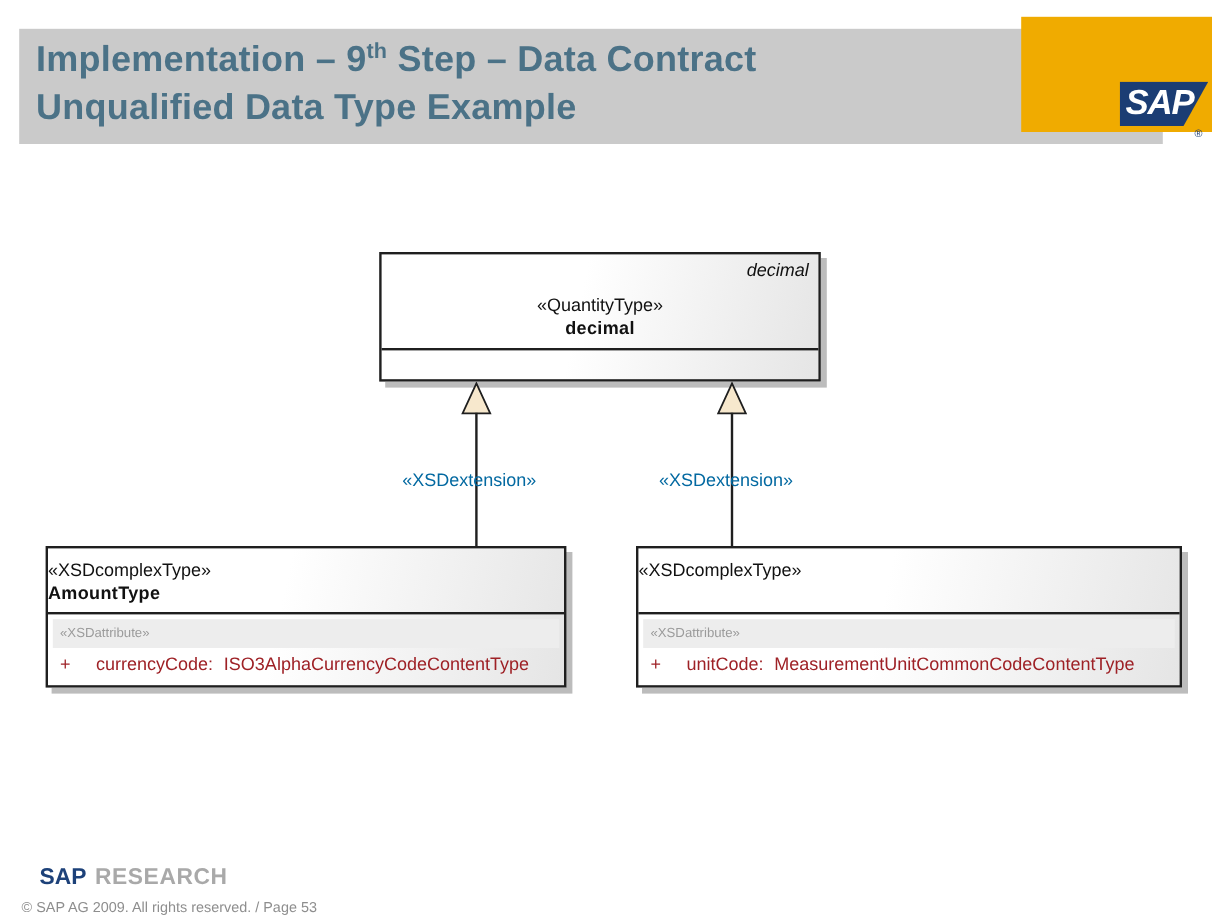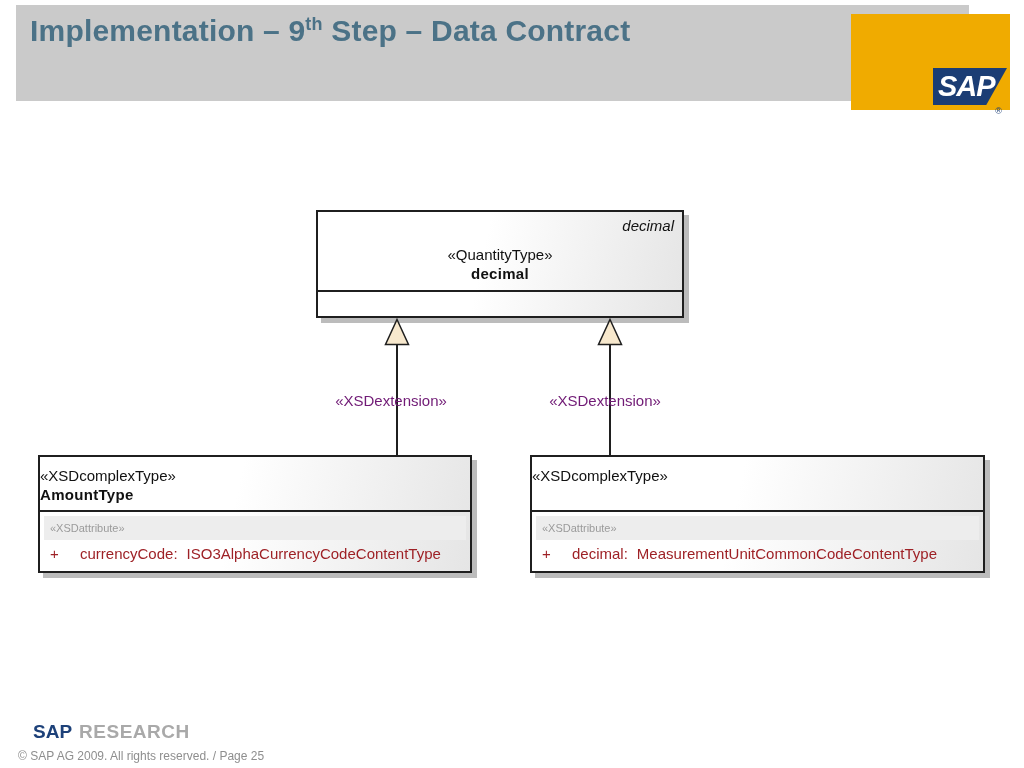--- a/index.html
+++ b/index.html
@@ -4,21 +4,21 @@
 <style>
   * { margin:0; padding:0; box-sizing:border-box; }
   html,body { background:#ffffff; }
   .slide {
     position:relative; width:1024px; height:768px; background:#ffffff;
     font-family:"Liberation Sans", sans-serif; overflow:hidden;
   }
 
   
   .titlebar {
-    position:absolute; left:16px; top:5px; width:953px; height:96px;
+    position:absolute; left:16px; top:24px; width:953px; height:96px;
     background:#cacaca;
   }
   .title-text {
     padding:6px 0 0 14px; font-weight:bold; font-size:30px; line-height:40px;
     color:#4b7287; letter-spacing:0.2px;
   }
   .title-text sup { font-size:18px; line-height:0; }
 
   .logo-block {
     position:absolute; left:851px; top:14px; width:159px; height:96px;
@@ -69,40 +69,41 @@
 
   
   .edge-line { position:absolute; width:2px; background:#1f1f1f; }
   .line-left  { left:396px; top:344px; height:111px; }
   .line-right { left:609px; top:344px; height:111px; }
   .tri { position:absolute; width:26px; height:28px; }
   .tri-left  { left:384px; top:318px; }
   .tri-right { left:597px; top:318px; }
   .tri polygon { fill:#f7e8cd; stroke:#1f1f1f; stroke-width:1.5; }
   .edge-label {
-    position:absolute; transform:translateX(-50%); font-size:15px; color:#701a75;
+    position:absolute; transform:translateX(-50%); font-size:15px; color:#0369a1;
     white-space:nowrap;
   }
   .label-left  { left:391px; top:392px; }
   .label-right { left:605px; top:392px; }
 
   
   .footer-brand { position:absolute; left:33px; top:721px; font-size:19px; font-weight:bold;text-align:center; }
   .brand-sap { color:#1d4179; }
   .brand-research { color:#a9a9a9; margin-left:7px; letter-spacing:0.5px; }
   .footer-copy { position:absolute; left:18px; top:749px; font-size:12px; color:#8e8e8e; }
 </style>
 </head>
 <body>
 
 <div class="slide">
 
   <div class="titlebar">
     <div class="title-text">
       <div><span>Implementation – 9</span><sup>th</sup><span> Step – Data Contract</span></div>
+      <div>Unqualified Data Type Example</div>
     </div>
   </div>
 
   <div class="logo-block">
     <div class="sap-shape">
       <span class="sap-text">SAP</span>
     </div>
     <span class="reg-mark">®</span>
   </div>
 
@@ -144,26 +145,26 @@
     </div>
 
     <div class="uml-box box-quantity">
       <div class="class-head">
         <div class="stereo">«XSDcomplexType»</div>
       </div>
       <div class="attr-compartment">
         <div class="attr-stripe">«XSDattribute»</div>
         <div class="attr-line">
           <span class="attr-vis">+</span>
-          <span class="attr-name">decimal:</span>
+          <span class="attr-name">unitCode:</span>
           <span class="attr-type">MeasurementUnitCommonCodeContentType</span>
         </div>
       </div>
     </div>
 
   </div>
 
   <div class="footer-brand">
     <span class="brand-sap">SAP</span><span class="brand-research">RESEARCH</span>
   </div>
-  <div class="footer-copy">© SAP AG 2009. All rights reserved. / Page 25</div>
+  <div class="footer-copy">© SAP AG 2009. All rights reserved. / Page 53</div>
 
 </div>
 
 </body></html>

